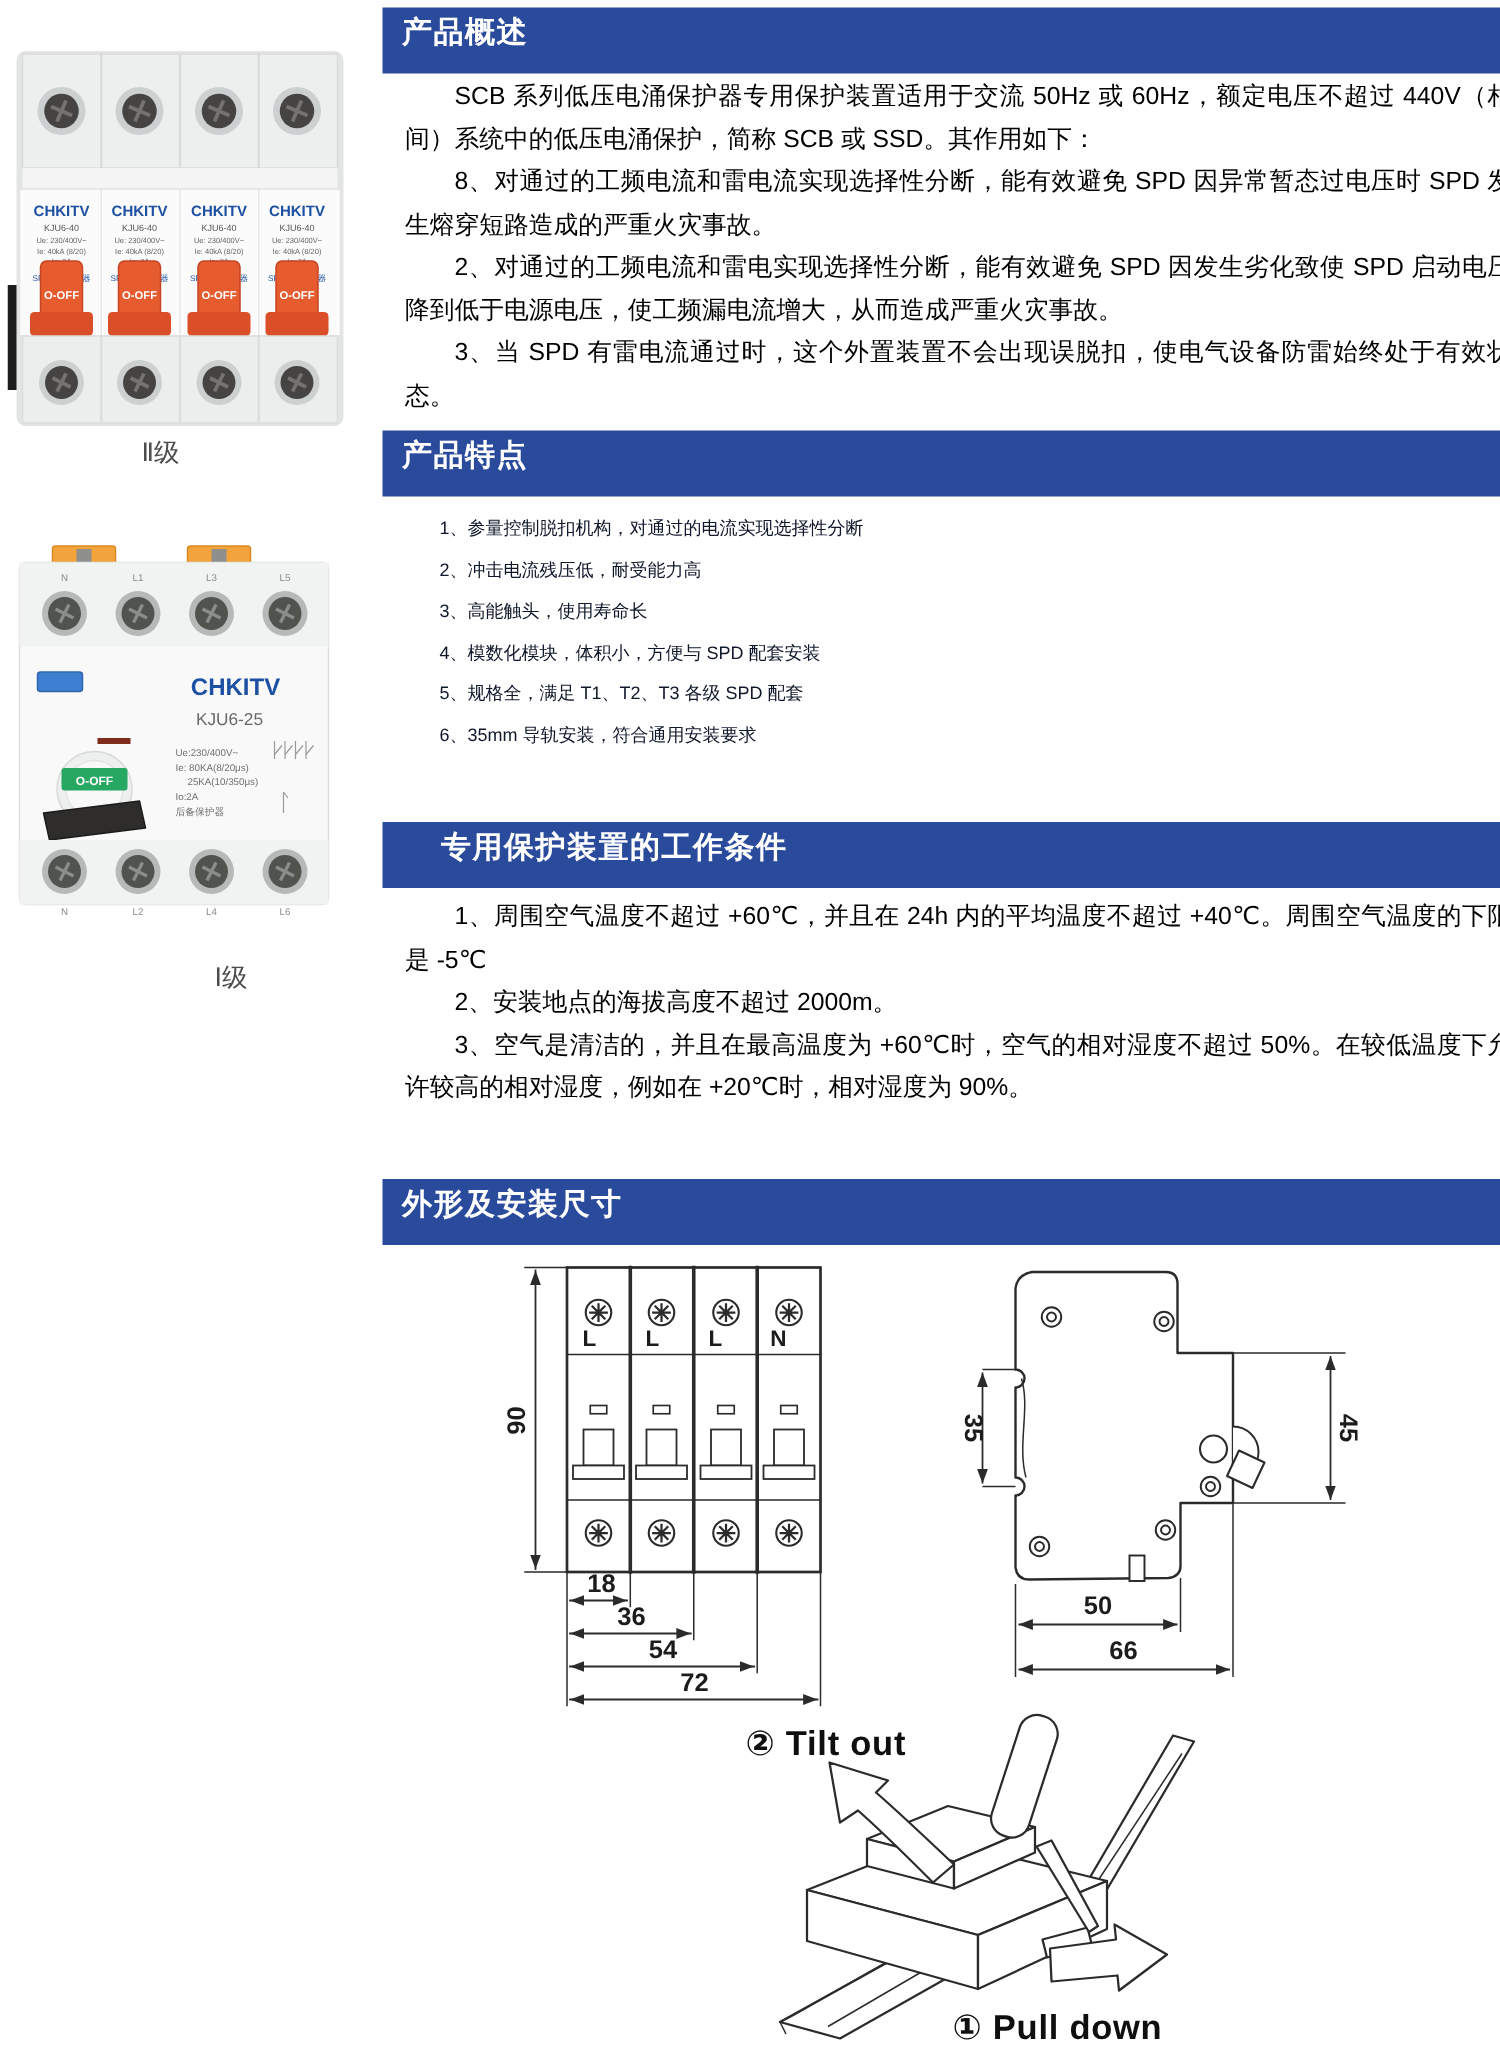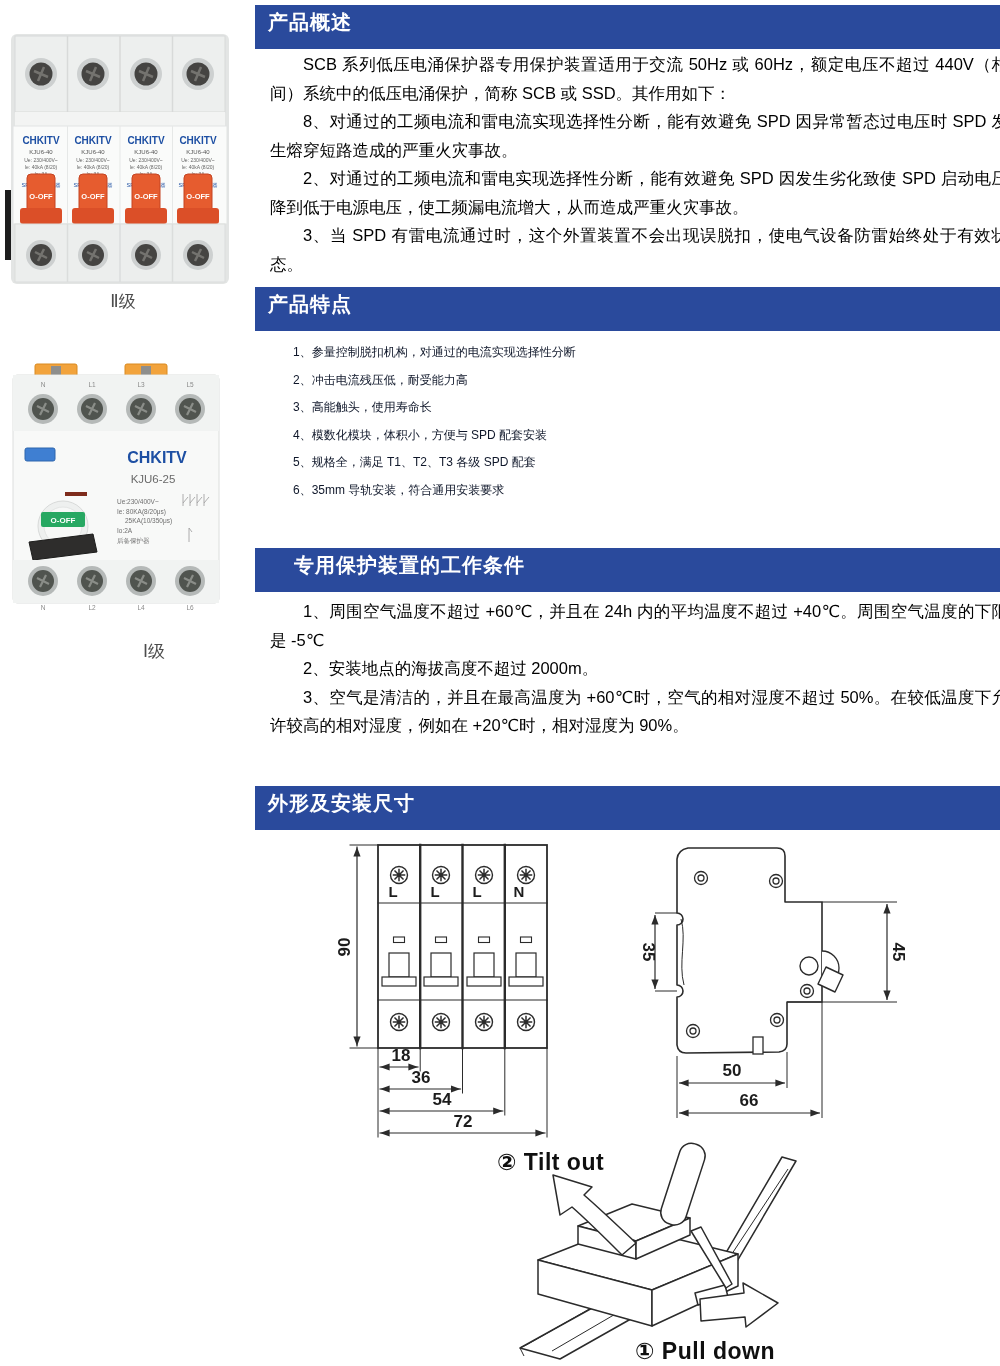--- a/index.html
+++ b/index.html
@@ -143,21 +143,21 @@
           <circle r="11" fill="#454442"></circle>
           <path d="M-6,-3 L6,3 M-3,6 L3,-6" stroke="#74736f" stroke-width="2.5"></path>
         </g>
       <g transform="translate(193,233)">
           <circle r="15" fill="#cdd0d0"></circle>
           <circle r="11" fill="#454442"></circle>
           <path d="M-6,-3 L6,3 M-3,6 L3,-6" stroke="#74736f" stroke-width="2.5"></path>
         </g>
     </g>
   </svg>
-  <div class="caption" style="left:16px;top:290px;width:214px;">Ⅱ级</div>
+  <div class="caption" style="left:0;top:290px;width:214px;">Ⅱ级</div>
 
   <svg class="photo" style="left:5px;top:362px;" width="228" height="252" viewBox="0 0 228 252">
     <rect x="30" y="2" width="42" height="13" rx="2" fill="#f2a33c" stroke="#d98a20"></rect>
     <rect x="120" y="2" width="42" height="13" rx="2" fill="#f2a33c" stroke="#d98a20"></rect>
     <rect x="46" y="4" width="10" height="9" fill="#8e8e8c"></rect>
       <rect x="136" y="4" width="10" height="9" fill="#8e8e8c"></rect>
     <rect x="8" y="13" width="206" height="228" rx="4" fill="#f8f9f8" stroke="#dcdedd"></rect>
     <rect x="8" y="13" width="206" height="56" fill="#f1f3f2"></rect>
     <g text-anchor="middle" font-size="6.5" fill="#8a8a8a">
       <text x="38" y="25">N</text>

